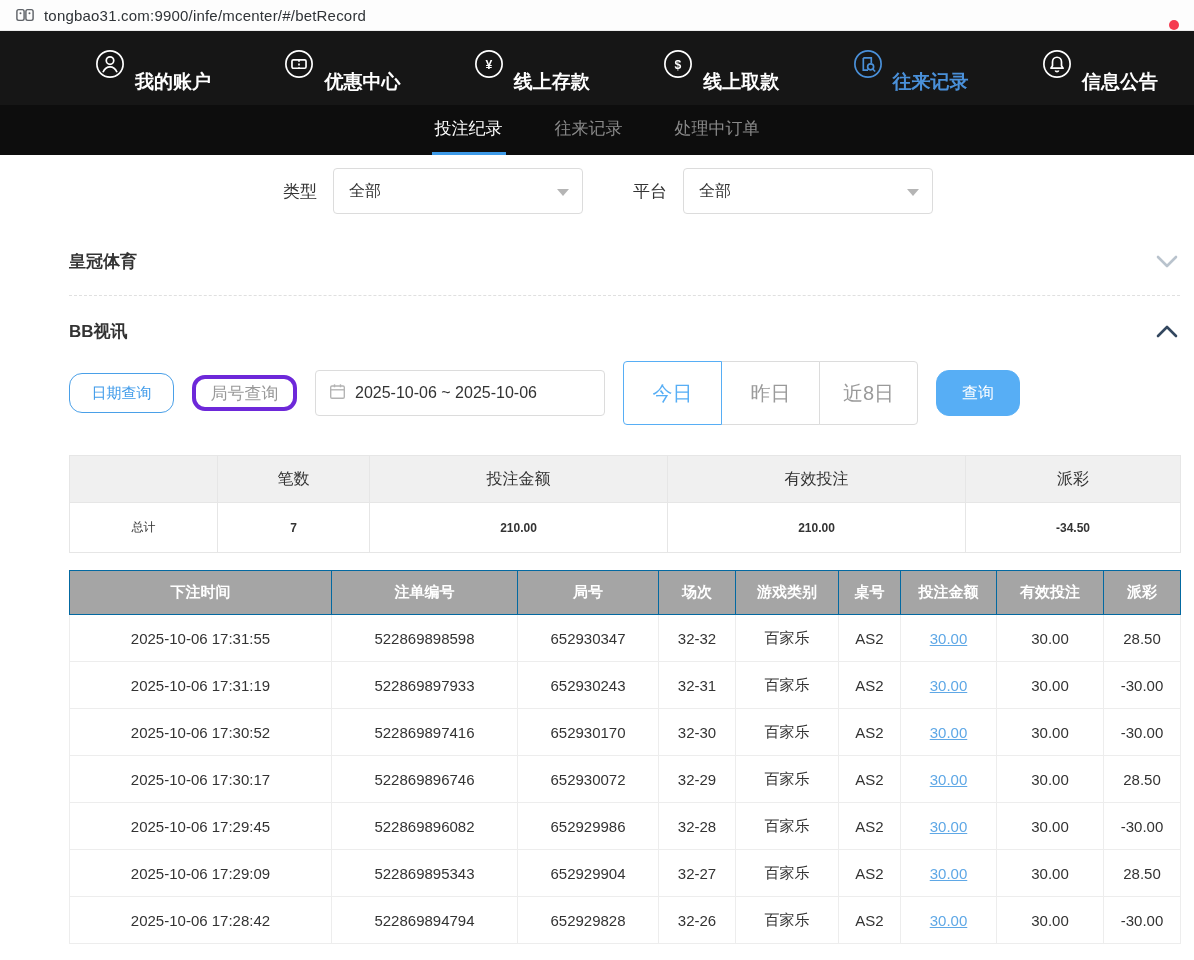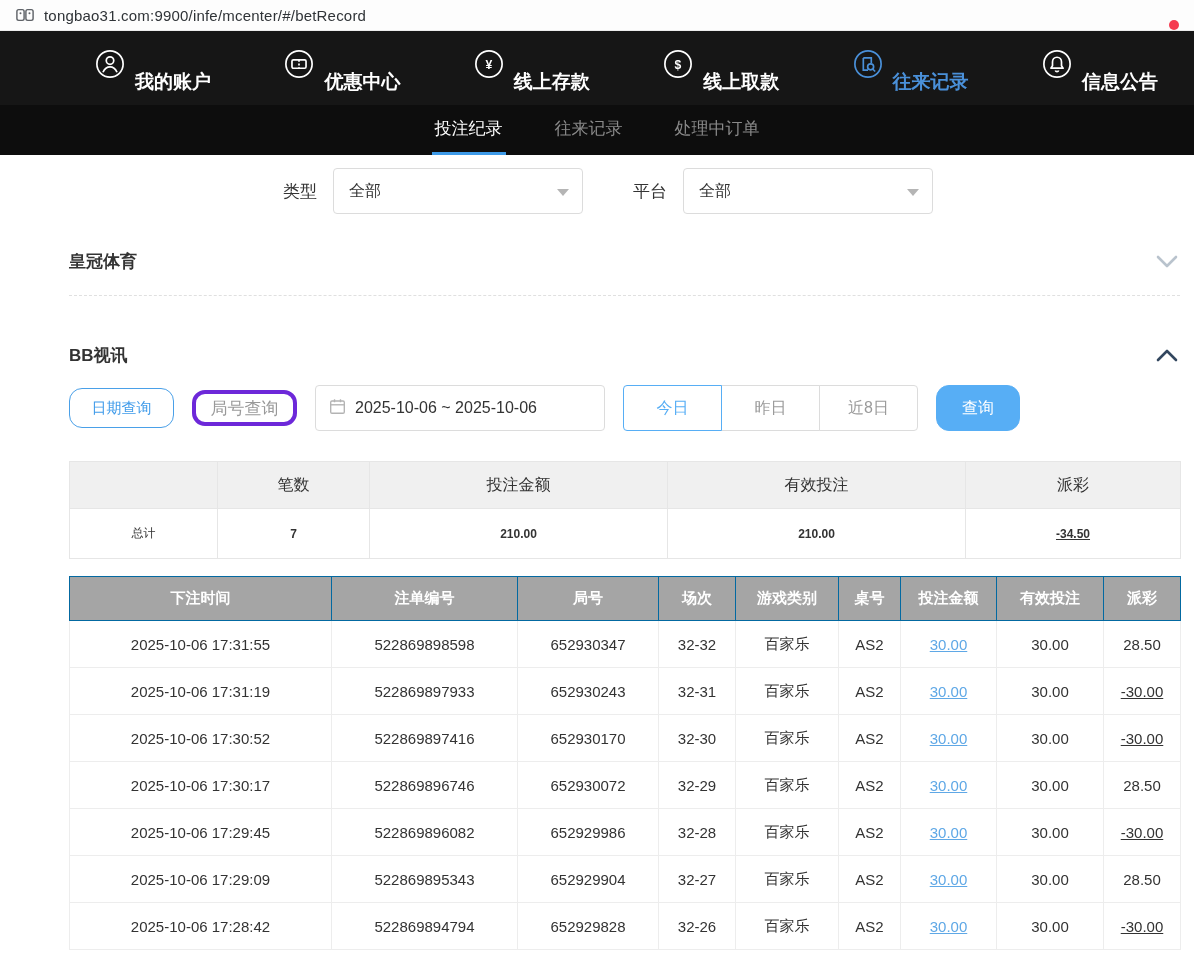--- a/index.html
+++ b/index.html
@@ -32,49 +32,49 @@
 
   .filters { margin-top:13px; margin-left:214px; display:flex; align-items:center; }
   .flabel { font-size:17px; color:#333; margin-right:16px; }
   .flabel.platform { margin-left:50px; }
   .select { position:relative; width:250px; height:46px; border:1px solid #dcdcdc; border-radius:4px; display:flex; align-items:center; padding:0 30px 0 15px; cursor:pointer; background:#fff; }
   .select-val { font-size:16px; color:#333; }
   .select-arrow { position:absolute; right:13px; top:20px; width:0; height:0; border-left:6px solid transparent; border-right:6px solid transparent; border-top:7px solid #b5b5b5; }
 
   .section { display:flex; justify-content:space-between; align-items:center; }
   .section.crown { margin-top:36px; padding-bottom:22px; border-bottom:1px dashed #e0e0e0; }
-  .section.bb { margin-top:48px; margin-bottom:18px; }
+  .section.bb { margin-top:24px; margin-bottom:18px; }
   .sec-title { font-size:17px; font-weight:bold; color:#333; }
   .chev { display:flex; cursor:pointer; padding-right:2px; }
 
   .query-row { display:flex; align-items:center; gap:18px; }
   .btn { cursor:pointer; border-radius:13px; background:#fff; font-family:inherit; }
   .outline-blue { width:105px; height:40px; border:1px solid #4aa0e8; color:#3f9bea; font-size:15px; }
   .outline-gray { width:105px; height:36px; border:4px solid #6d28d9; color:#999; font-size:17px; }
   .date-box { width:290px; height:46px; border:1px solid #dcdcdc; border-radius:4px; display:flex; align-items:center; gap:9px; padding:0 13px; cursor:pointer; background:#fff; }
   .date-text { font-size:16px; color:#333; }
   .segment { display:flex; }
-  .seg-btn { width:99px; height:46px; background:#fff; border:1px solid #dcdcdc; color:#9a9a9a; font-size:16px; margin-left:-1px; cursor:pointer; font-family:inherit; }
+  .seg-btn { width:99px; height:64px; background:#fff; border:1px solid #dcdcdc; color:#9a9a9a; font-size:20px; margin-left:-1px; cursor:pointer; font-family:inherit; }
   .seg-btn:first-child { margin-left:0; border-radius:4px 0 0 4px; }
   .seg-btn:last-child { border-radius:0 4px 4px 0; }
   .seg-btn.active { border-color:#57aef5; color:#57aef5; position:relative; z-index:1; }
   .solid-blue { width:84px; height:46px; background:#57aef5; border:1px solid #57aef5; color:#fff; font-size:16px; }
 
   table { border-collapse:collapse; table-layout:fixed; width:1111px; }
 
   .summary { margin-top:30px; }
   .summary th { height:47px; background:#f0f0f0; border:1px solid #e6e6e6; font-weight:400; font-size:16px; color:#333; text-align:center; }
   .summary td { height:50px; border:1px solid #e6e6e6; font-size:12px; text-align:center; color:#333; background:#fff; }
   .summary td.num { font-weight:bold; }
 
   .main { margin-top:17px; }
   .main th { height:44px; background:#a5a5a5; border:1px solid #0369a1; color:#fff; font-size:15px; font-weight:bold; text-align:center; }
   .main td { height:47px; border:1px solid #ededed; font-size:15px; color:#333; text-align:center; background:#fff; }
 
-  .red { color:#f5576c;text-decoration:underline; }
+  .red { color:#f5576c; }
   .bet-link { color:#5fa8e6; text-decoration:underline; cursor:pointer; }
 </style>
 </head>
 <body>
 
 <div class="screen">
 
   <div class="browser-bar">
     <span class="addr-icon">
       <svg width="18" height="18" viewBox="0 0 20 20">

